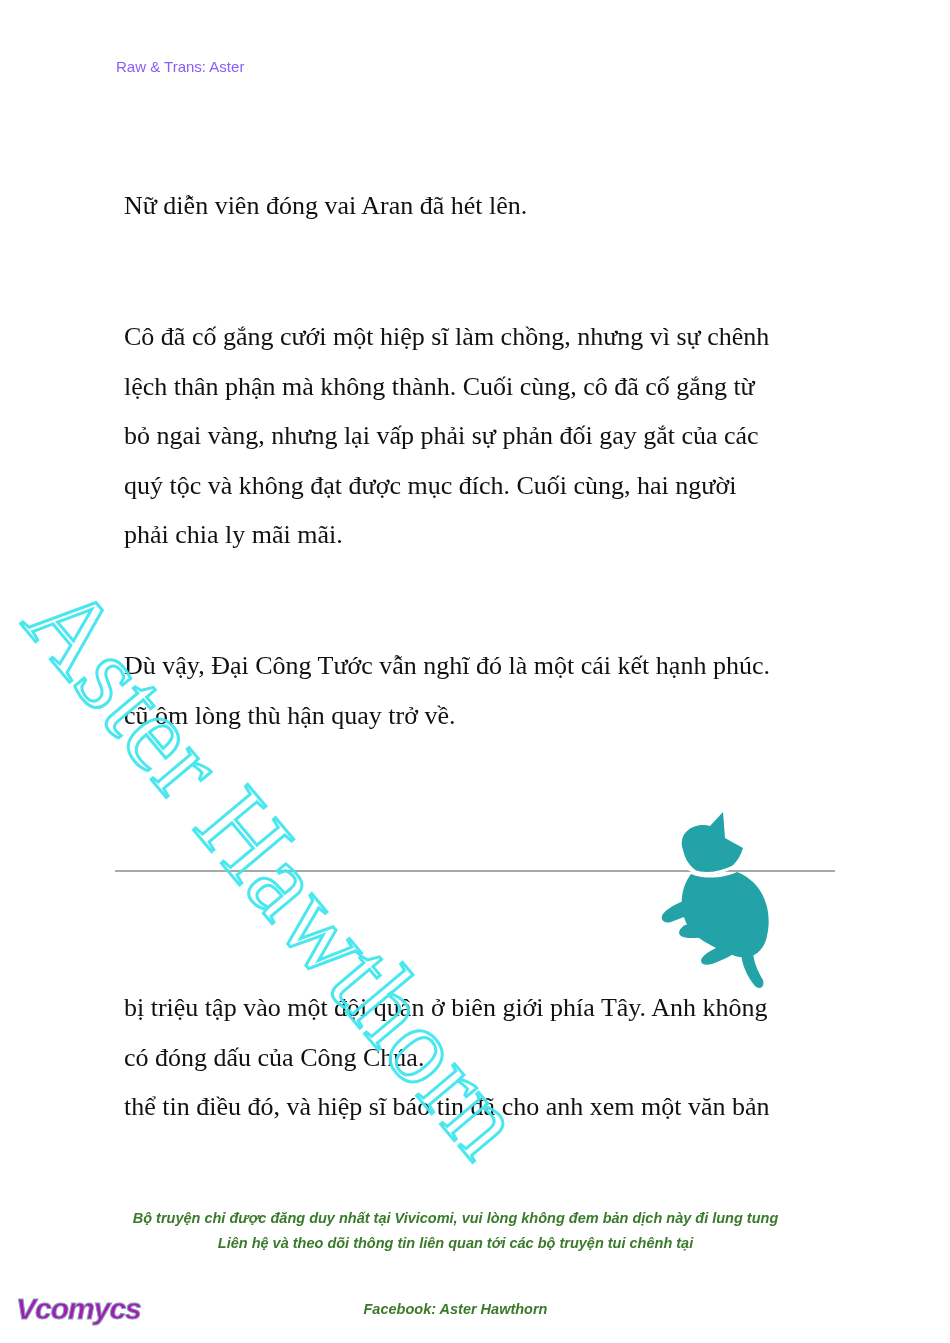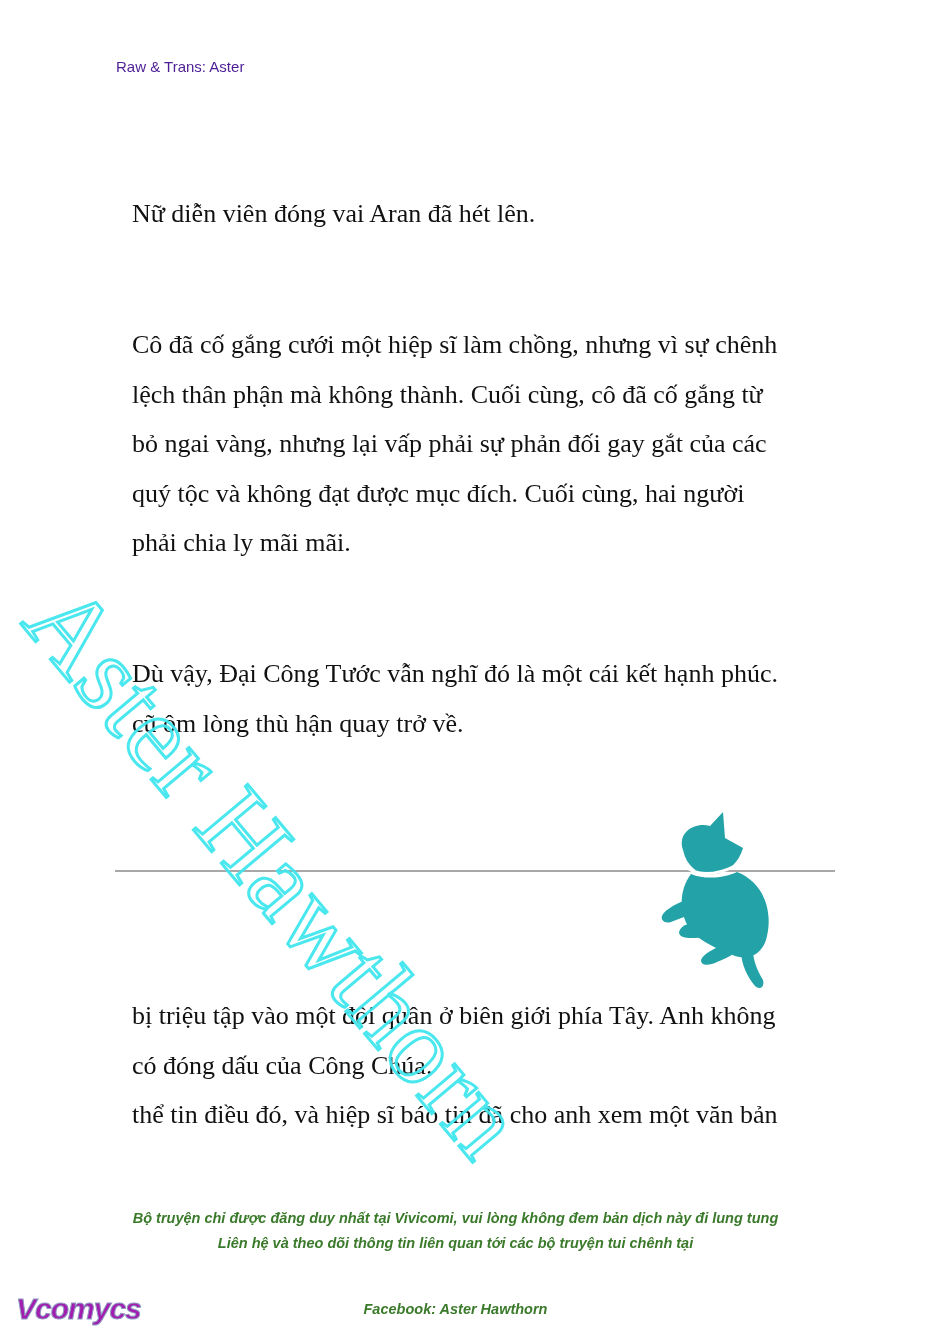--- a/index.html
+++ b/index.html
@@ -1,25 +1,25 @@
 <!DOCTYPE html>
 <html><head>
   <meta charset="utf-8">
   <style>
     html, body { margin: 0; padding: 0; background: #ffffff; }
     body { width: 950px; height: 1343px; position: relative; overflow: hidden; }
     .page { position: absolute; left: 0; top: 0; width: 950px; height: 1343px; background: #fff; }
     .credit {
       position: absolute; left: 116px; top: 58px;
-      font-family: "Liberation Sans", sans-serif; font-size: 15px; color: #4c1d95;
+      font-family: "Liberation Sans", sans-serif; font-size: 15px; color: #8b5cf6;
     }
     .para {
       position: absolute; left: 116px; width: 730px;
       font-family: "Liberation Serif", serif; font-size: 26px; color: #111;
-      line-height: 49.5px; margin: 16px;
+      line-height: 49.5px; margin: 8px;
     }
     .p1 { top: 173px; }
     .p2 { top: 304px; }
     .p3 { top: 633px; }
     .p4 { top: 975px; }
     .line { display: block; white-space: nowrap; }
     .divider {
       position: absolute; left: 115px; top: 870px; width: 720px; height: 2px;
       background: #a8a8a8;
     }

